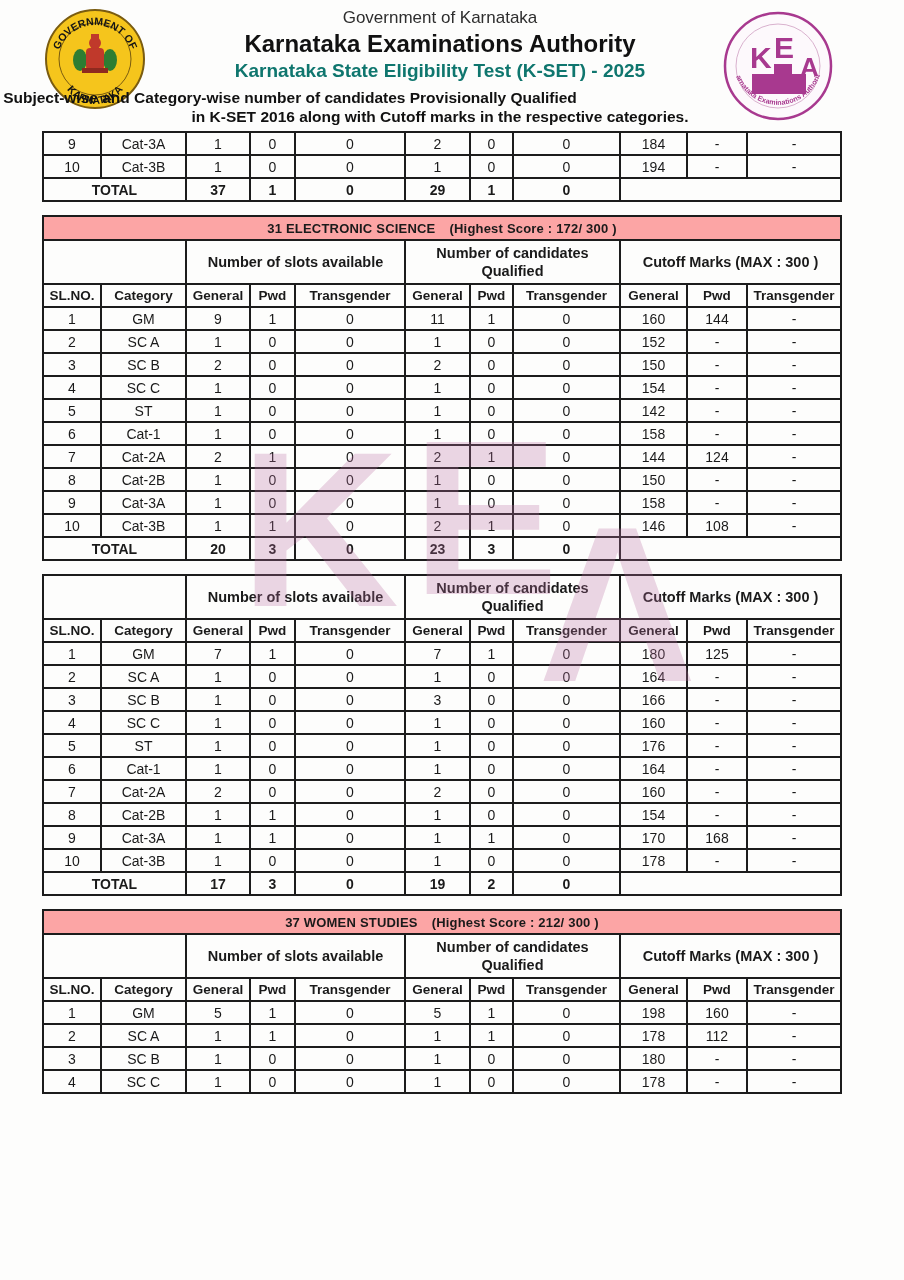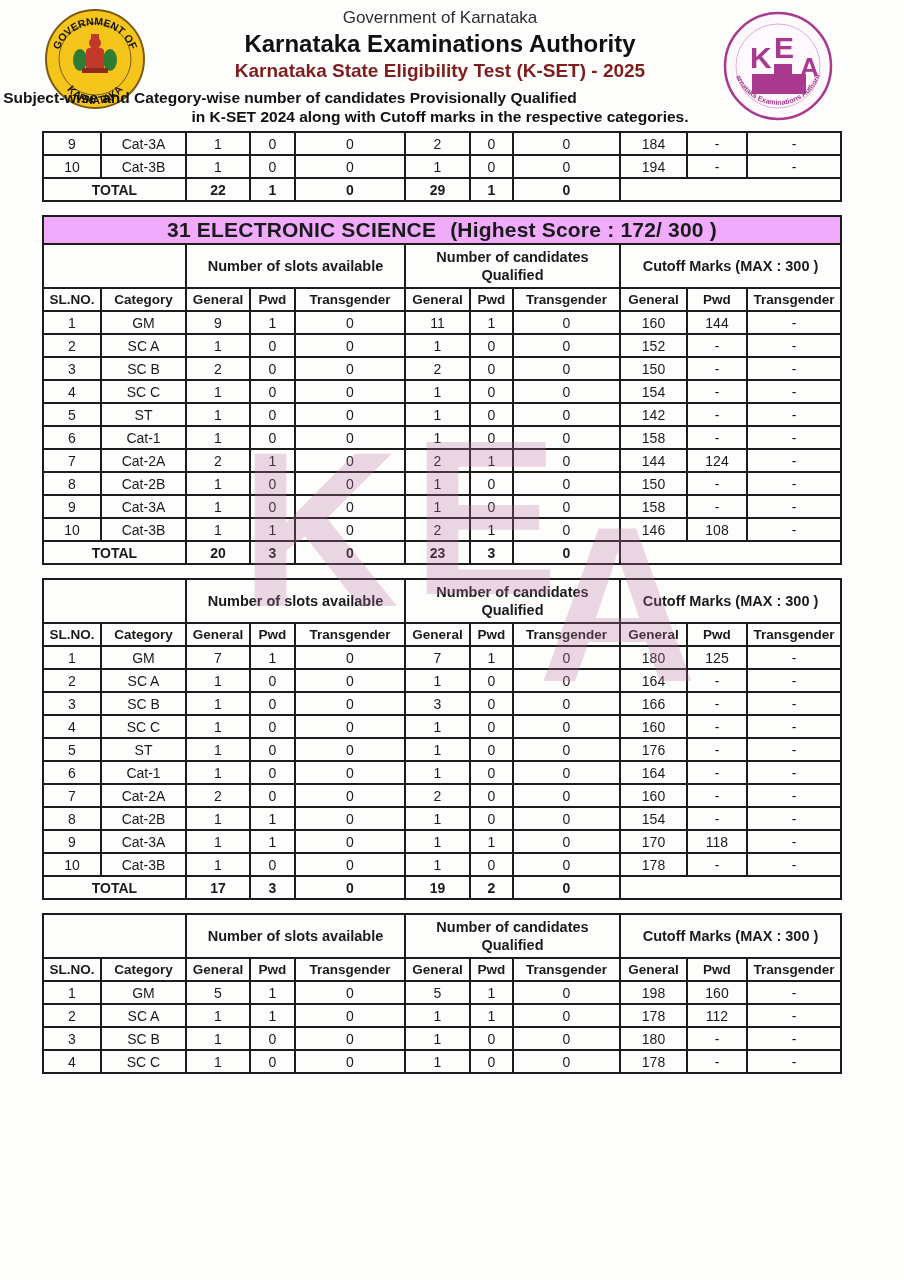--- a/index.html
+++ b/index.html
@@ -13,21 +13,21 @@
     font-family: "Liberation Sans", sans-serif;
     color: #1a1a1a;
     overflow: hidden;
   }
 
   
   .hdr { position: absolute; top: 0; left: 0; width: 904px; height: 128px; }
   .hdr-text { position: absolute; left: 150px; width: 580px; text-align: center; }
   .gov-line   { top: 8px;  font-size: 17px; font-weight: 400; color: #2e2e2e; }
   .authority  { top: 30px; font-size: 24px; font-weight: 700; color: #111; }
-  .exam-line  { top: 60px; font-size: 19px; font-weight: 700; color: #7f1d1d; }
+  .exam-line  { top: 60px; font-size: 19px; font-weight: 700; color: #0f766e; }
   .sub1       { top: 89px;  font-size: 15.5px; font-weight: 700; color: #111; left: 140px; width: 600px; }
   .sub2       { top: 108px; font-size: 15.5px; font-weight: 700; color: #111; }
   .hdr-text div, .sub1, .sub2 { position: absolute; left: 0; width: 580px; text-align: center; white-space: nowrap; }
   .sub1 { left: -10px; width: 600px; }
 
   .emblem { position: absolute; left: 44px; top: 8px; }
   .kea-logo { position: absolute; left: 722px; top: 10px; }
 
   
   .tables { position: absolute; top: 131px; left: 0; width: 904px; }
@@ -35,22 +35,22 @@
   table.subject th, table.subject td {
     border: 2px solid #1c1c1c;
     text-align: center;
     vertical-align: middle;
     font-size: 14px;
     padding: 1px 2px;
     height: 23px;
     overflow: hidden;
   }
   tr.title-row th {
-    background: #f0abfc;
-    font-size: 21px;
+    background: #fca5a5;
+    font-size: 13px;
     font-weight: 700;
     height: 24px;
     letter-spacing: .2px;
   }
   tr.title-row .score { margin-left: 14px; }
   tr.group-row th { height: 44px; font-weight: 700; font-size: 14.5px; line-height: 1.25; }
   tr.cols-row th { font-weight: 700; font-size: 13.5px; padding: 0 1px; }
   tr.data-row td { font-weight: 400; }
   tr.total-row td { font-weight: 700; }
 
@@ -104,21 +104,21 @@
       </g>
     </svg>
 
     <div class="hdr-text">
       <div class="gov-line">Government of Karnataka</div>
       <div class="authority">Karnataka Examinations Authority</div>
       <div class="exam-line">Karnataka State Eligibility Test (K-SET) - 2025</div>
     </div>
     <div class="sub1">Subject-wise and Category-wise number of candidates Provisionally Qualified</div>
     <div class="hdr-text">
-        <div class="sub2">in K-SET 2024 along with Cutoff marks in the respective categories.</div>
+        <div class="sub2">in K-SET 2016 along with Cutoff marks in the respective categories.</div>
       </div>
 
     <svg class="kea-logo" width="112" height="112" viewBox="0 0 112 112">
       <circle cx="56" cy="56" r="53" fill="#fdf9fc" stroke="#a8398f" stroke-width="2.5"></circle>
       <circle cx="56" cy="56" r="42" fill="none" stroke="#cf9ec2" stroke-width="0.8"></circle>
       <g>
         <path d="M30,84 L30,64 L52,64 L52,54 L70,54 L70,64 L84,64 L84,84 Z" fill="#a8398f"></path>
       </g>
       <text x="28" y="58" font-size="30" font-weight="bold" fill="#a8398f" font-family="Liberation Sans, sans-serif">K</text>
       <text x="52" y="48" font-size="30" font-weight="bold" fill="#a8398f" font-family="Liberation Sans, sans-serif">E</text>
@@ -169,21 +169,21 @@
             <td>0</td>
             <td>1</td>
             <td>0</td>
             <td>0</td>
             <td>194</td>
             <td>-</td>
             <td>-</td>
           </tr>
           <tr class="total-row">
             <td colspan="2">TOTAL</td>
-            <td>22</td>
+            <td>37</td>
             <td>1</td>
             <td>0</td>
             <td>29</td>
             <td>1</td>
             <td>0</td>
             <td colspan="3"></td>
           </tr>
         </tbody>
       </table>
       <table class="subject">
@@ -506,21 +506,21 @@
           <tr class="data-row">
             <td>9</td>
             <td>Cat-3A</td>
             <td>1</td>
             <td>1</td>
             <td>0</td>
             <td>1</td>
             <td>1</td>
             <td>0</td>
             <td>170</td>
-            <td>118</td>
+            <td>168</td>
             <td>-</td>
           </tr>
           <tr class="data-row">
             <td>10</td>
             <td>Cat-3B</td>
             <td>1</td>
             <td>0</td>
             <td>0</td>
             <td>1</td>
             <td>0</td>
@@ -549,20 +549,23 @@
           <col style="width: 45px;">
           <col style="width: 110px;">
           <col style="width: 65px;">
           <col style="width: 43px;">
           <col style="width: 107px;">
           <col style="width: 67px;">
           <col style="width: 60px;">
           <col style="width: 94px;">
         </colgroup>
         <tbody>
+          <tr class="title-row">
+            <th colspan="11"><span>37 WOMEN STUDIES</span><span class="score">(Highest Score :  212/ 300 )</span></th>
+          </tr>
           <tr class="group-row">
             <th colspan="2"></th>
             <th colspan="3">Number of slots available</th>
             <th colspan="3">Number of candidates Qualified</th>
             <th colspan="3">Cutoff Marks (MAX : 300 )</th>
           </tr>
           <tr class="cols-row">
             <th>SL.NO.</th>
             <th>Category</th>
             <th>General</th>

